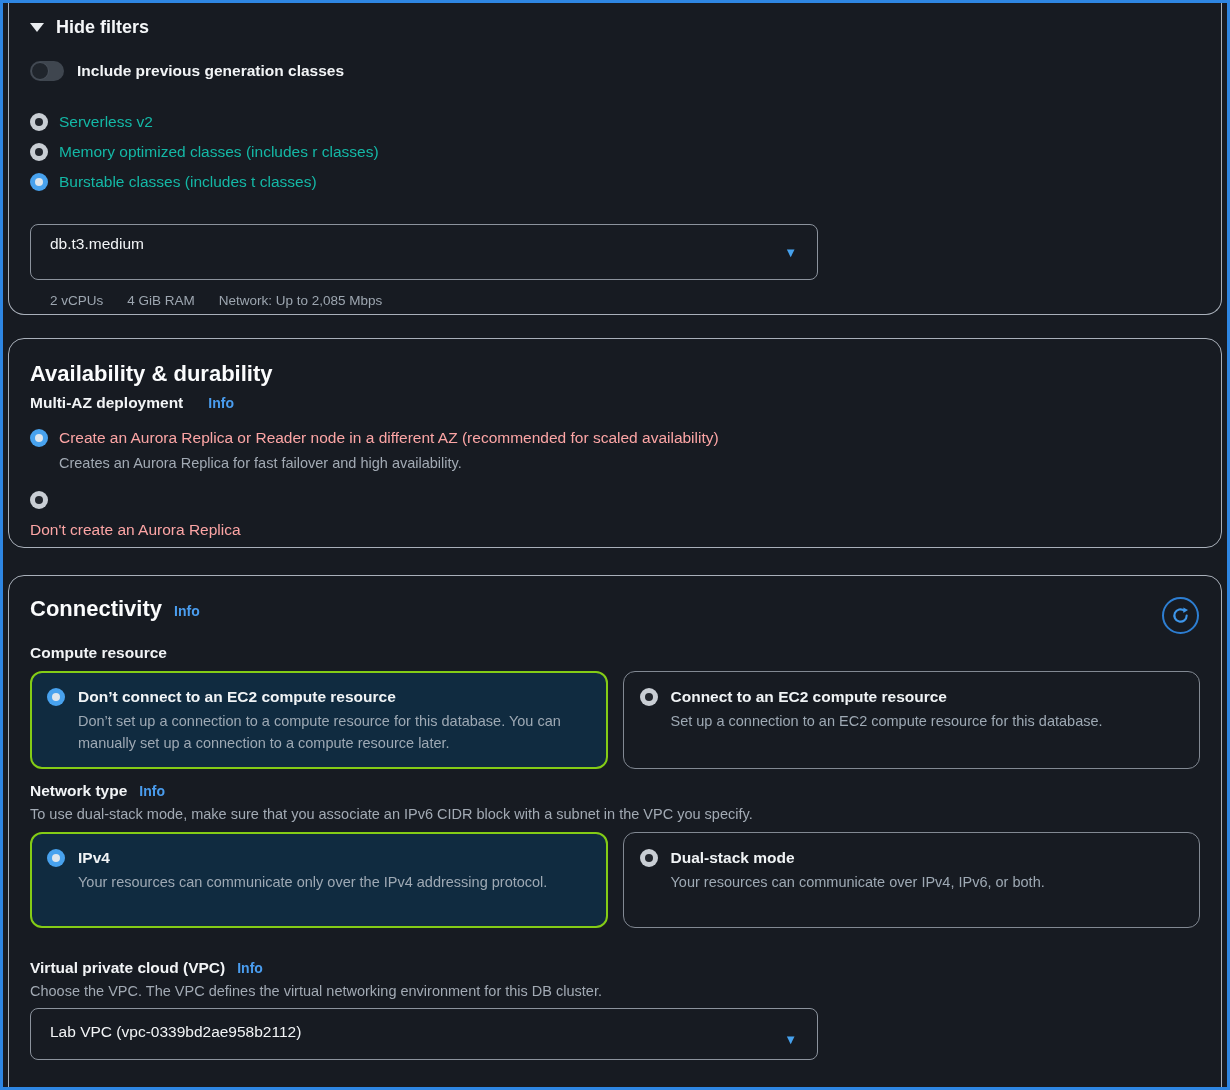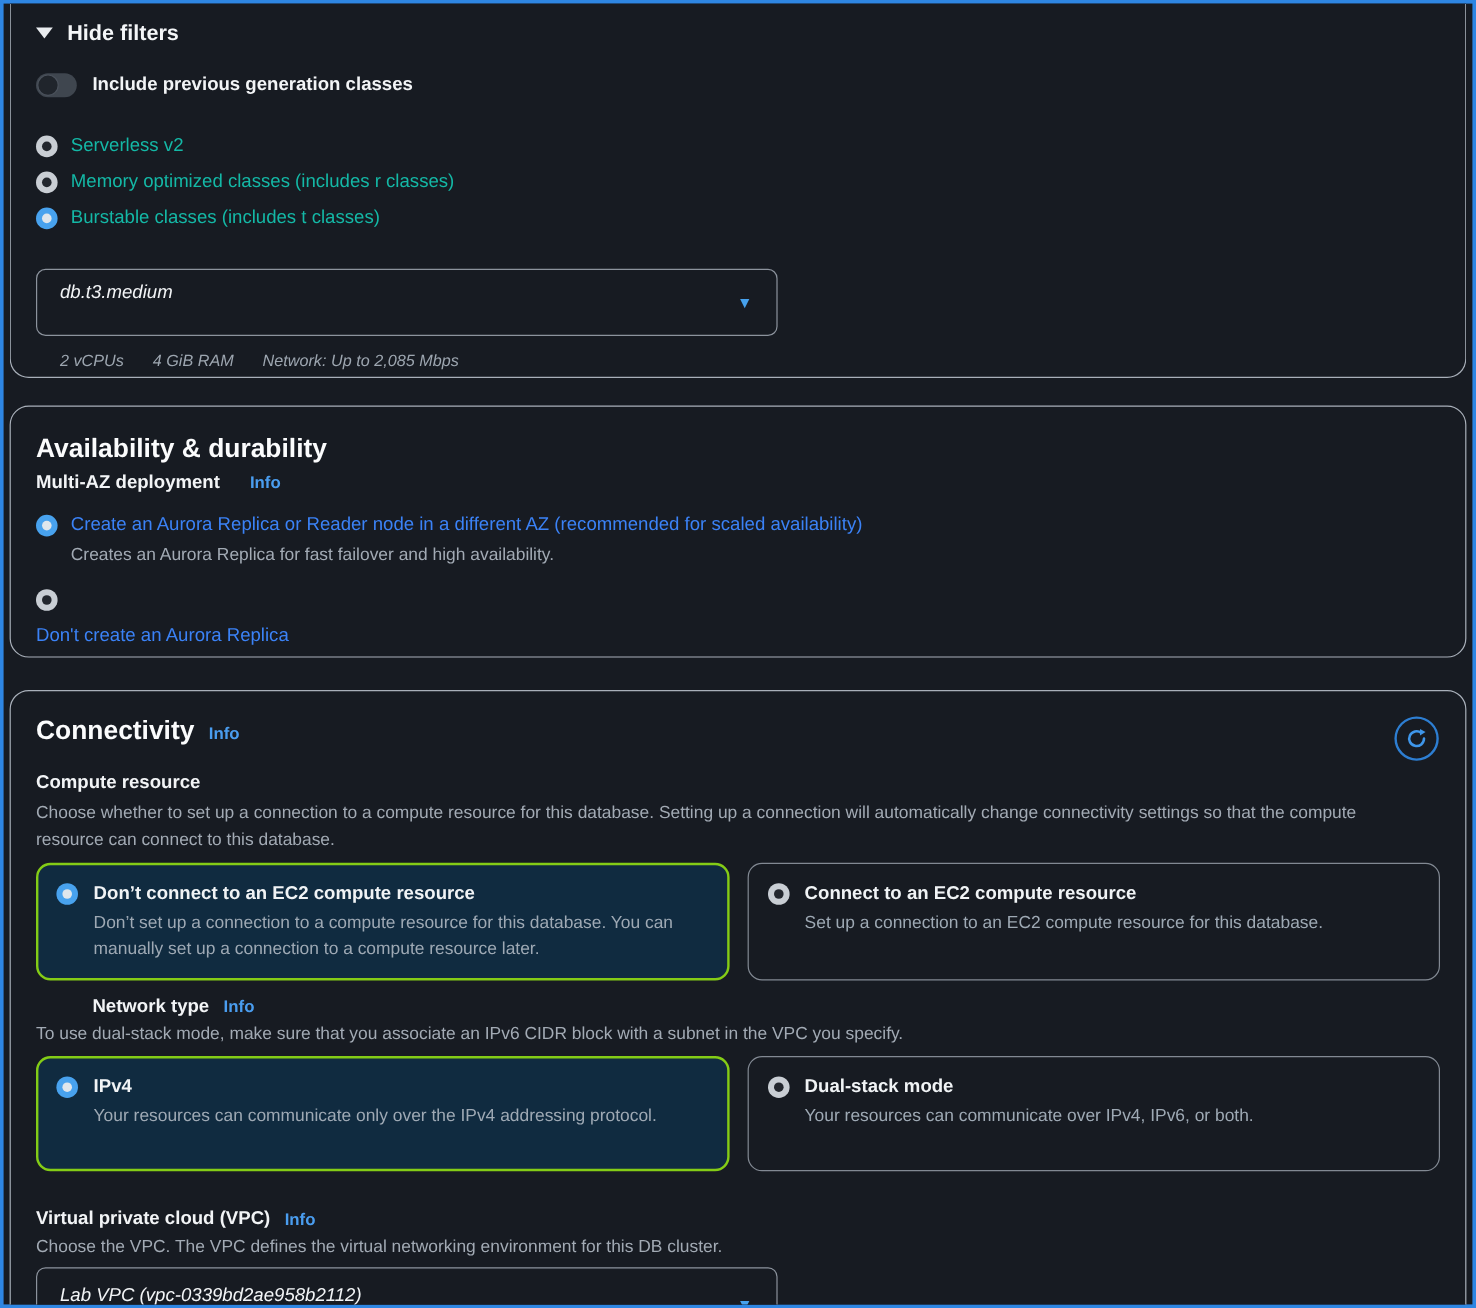--- a/index.html
+++ b/index.html
@@ -22,55 +22,55 @@
 
   .radio{width:18px;height:18px;border-radius:50%;background:#c9ced4;position:relative;flex:0 0 18px;}
   .radio .dot{position:absolute;left:50%;top:50%;width:8px;height:8px;margin:-4px 0 0 -4px;border-radius:50%;background:#23272e;}
   .radio.sel{background:#48a2ee;}
   .radio.sel .dot{background:#dfe6ec;}
 
   .radio-list{margin-top:32px;display:flex;flex-direction:column;gap:12px;}
   .radio-row{display:flex;align-items:center;gap:11px;}
   .radio-row .lbl{font-size:15.5px;color:#14b8a6;}
 
-  .select{width:618px;border:1px solid #8c939d;border-radius:8px;position:relative;box-sizing:border-box;background:#171b22;font-style:italic;}
+  .select{width:788px;border:1px solid #8c939d;border-radius:8px;position:relative;box-sizing:border-box;background:#171b22;}
   .select.instance{margin-top:33px;height:56px;padding:8px 40px 0 19px;}
   .select .val{font-size:15.5px;color:#f2f4f6;line-height:22px;}
   .select .specs{font-size:13.5px;color:#9da6b0;line-height:20px;margin-top:36px;}
   .select .specs span{margin-right:24px;}
   .select .caret{position:absolute;right:20px;top:50%;transform:translateY(-50%);font-size:13px;color:#46a1ed;}
   .select.vpc{margin-top:6px;height:52px;padding:12px 40px 0 19px;}
   .select.vpc .caret{top:30px;}
 
   h2{margin:0;font-size:22px;font-weight:bold;color:#fbfcfd;line-height:26px;display:inline-block;}
   .hdr-row{display:flex;align-items:baseline;gap:12px;}
   .info-link{font-size:14px;font-weight:bold;color:#4a9def;cursor:pointer;}
 
   .field-label-row{display:flex;align-items:baseline;gap:12px;}
   .field-label{font-size:15.5px;font-weight:bold;color:#f2f4f6;line-height:20px;}
   .field-desc{font-size:14.5px;color:#a2aab4;line-height:22px;margin-top:4px;max-width:1160px;}
 
   .availability .field-label-row{margin-top:6px;gap:25px;}
   .opt{display:flex;align-items:flex-start;gap:11px;margin-top:15px;}
   .opt .radio{margin-top:1px;}
-  .opt .lbl{font-size:15.5px;color:#3b82f6;line-height:20px;}
+  .opt .lbl{font-size:15.5px;color:#fca5a5;line-height:20px;}
   .opt .sub{font-size:14.5px;color:#a2aab4;line-height:20px;margin-top:5px;}
 
   .refresh-btn{position:absolute;top:21px;right:22px;width:37px;height:37px;border-radius:50%;border:2px solid #2d7ed2;background:transparent;display:flex;align-items:center;justify-content:center;cursor:pointer;box-sizing:border-box;}
 
   .tiles{display:flex;gap:15px;margin-top:8px;}
   .tile{flex:1;border:1px solid #818younger892;border-radius:12px;min-height:94px;box-sizing:border-box;padding:14px 16px;display:flex;align-items:flex-start;gap:13px;background:#171b22;}
   .tile{border:1px solid #828993;}
   .tile.sel{border:2px solid #84cc16;background:#102b40;padding:13px 15px;}
   .tile .radio{margin-top:2px;}
   .tile .t-title{font-size:15.5px;font-weight:bold;color:#f0f3f5;line-height:21px;}
   .tile .t-desc{font-size:14.5px;color:#9ea9b4;line-height:22px;margin-top:3px;max-width:505px;}
 
   .sect-gap1{margin-top:21px;}
-  .sect-gap2{margin-top:12px;margin-left:47px;}
+  .sect-gap2{margin-top:12px;}
   .sect-gap3{margin-top:30px;align-items:center;}
 </style>
 </head>
 <body>
 
 <div class="page">
 
   <section class="card filters">
     <div class="collapse-row">
       <span class="tri-down"></span>
@@ -145,21 +145,20 @@
       <span class="info-link">Info</span>
     </div>
     <button class="refresh-btn">
       <svg width="19" height="19" viewBox="0 0 16 16">
         <path d="M13.2 8a5.2 5.2 0 1 1-2.0-4.1" fill="none" stroke="#3e96ea" stroke-width="1.8" stroke-linecap="round"></path>
         <polygon points="10.4,1.2 14.3,3.4 10.4,5.9" fill="#3e96ea"></polygon>
       </svg>
     </button>
 
     <div class="field-label sect-gap1">Compute resource</div>
-    <div class="field-desc">Choose whether to set up a connection to a compute resource for this database. Setting up a connection will automatically change connectivity settings so that the compute resource can connect to this database.</div>
 
     <div class="tiles">
       <div class="tile sel">
         <span class="radio sel">
             <span class="dot"></span>
           </span>
         <div>
           <div class="t-title">Don’t connect to an EC2 compute resource</div>
           <div class="t-desc">Don’t set up a connection to a compute resource for this database. You can manually set up a connection to a compute resource later.</div>
         </div>

